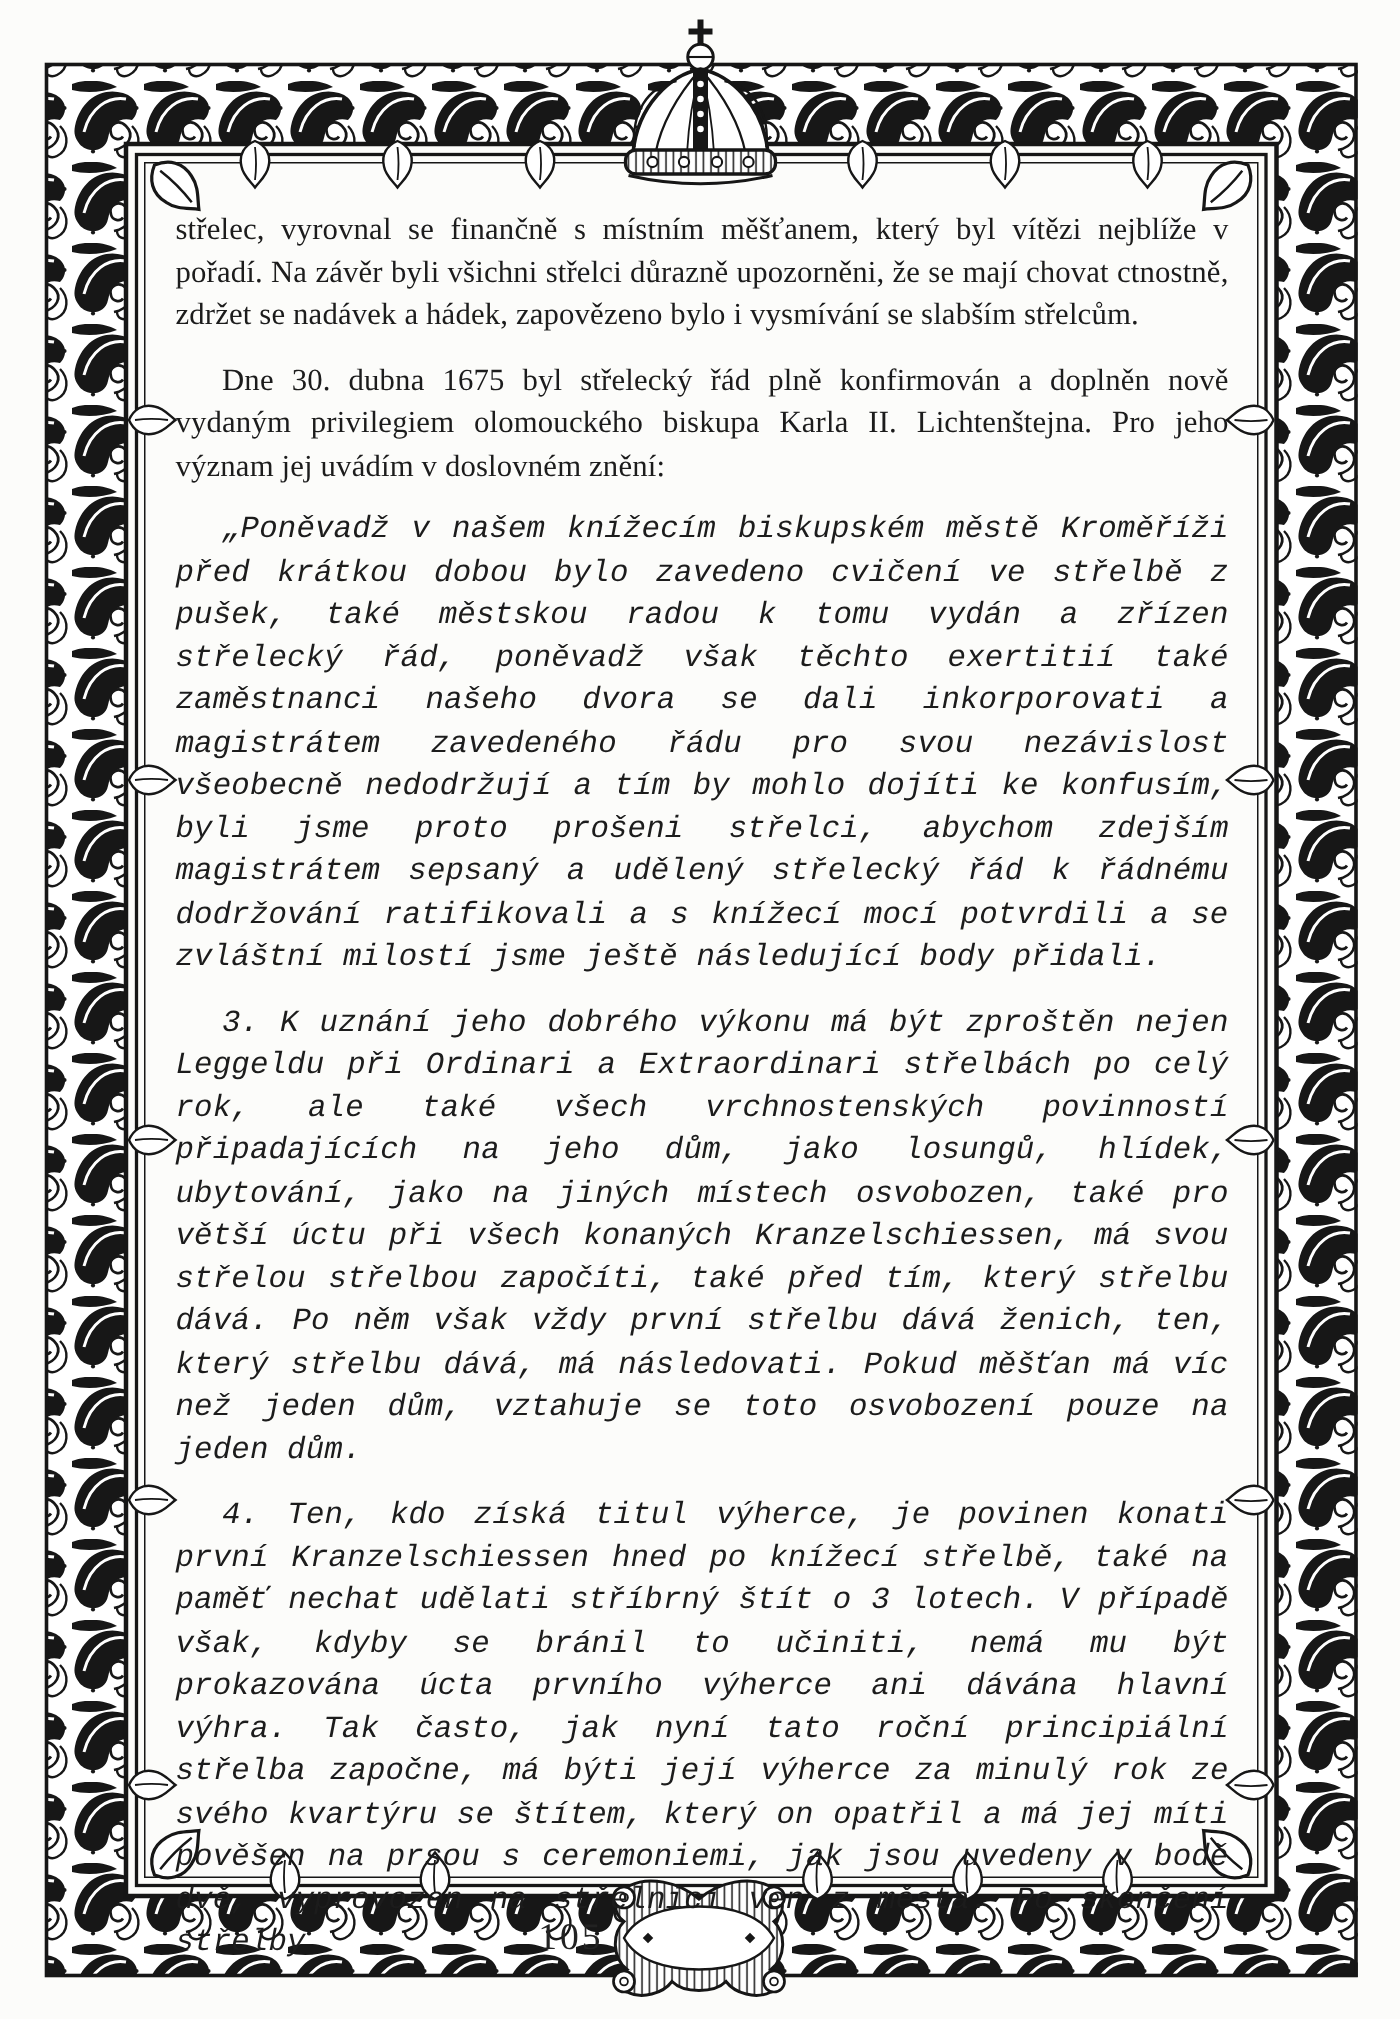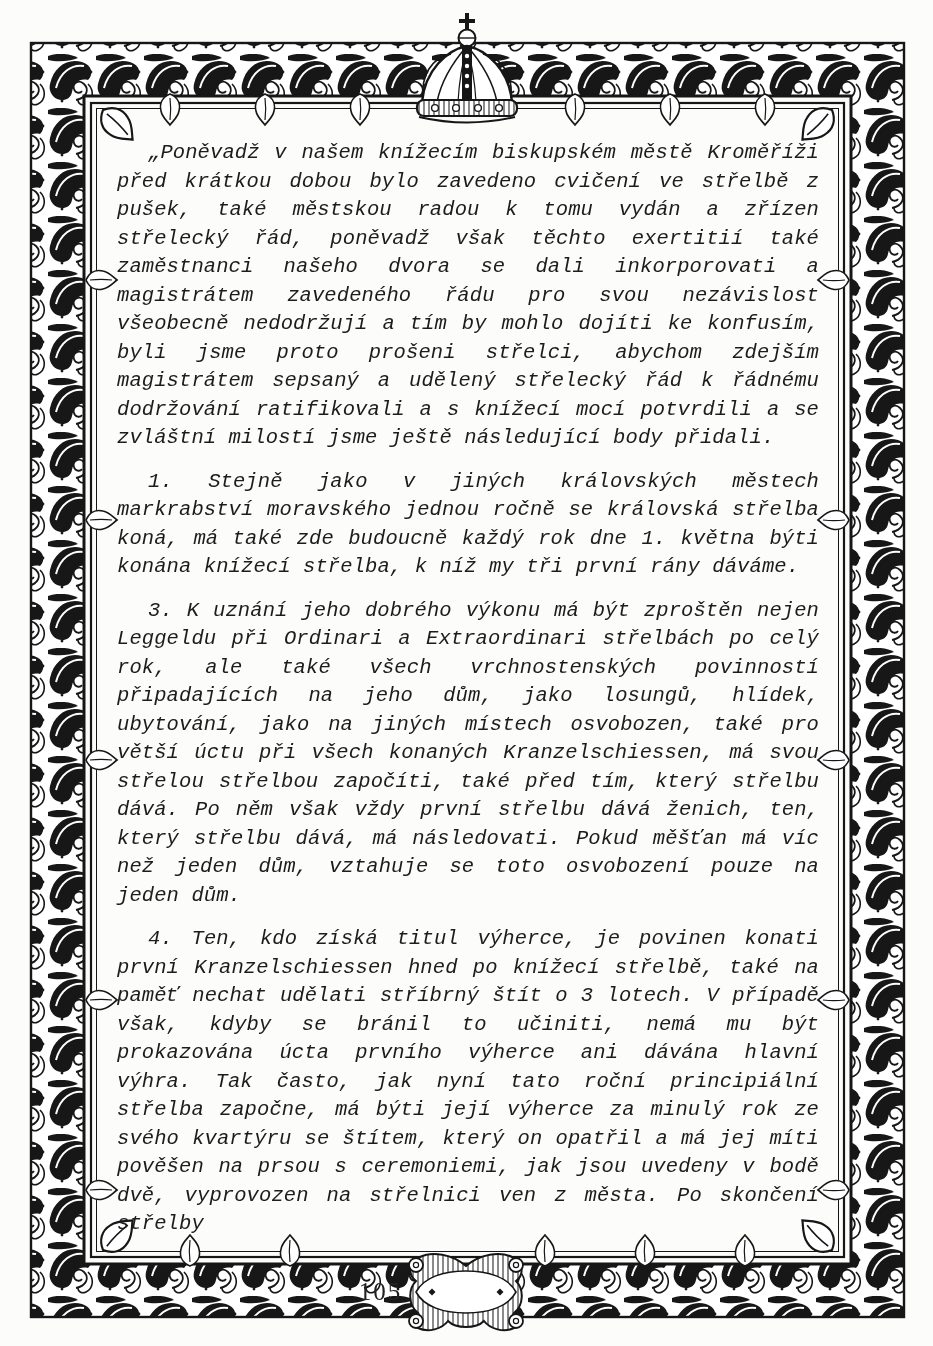--- a/index.html
+++ b/index.html
@@ -130,20 +130,21 @@
       <circle cx="-50" cy="29" r="2.6" fill="none" stroke-width="1.2"></circle>
       <circle cx="50" cy="29" r="7" fill="#fff" stroke-width="1.8"></circle>
       <circle cx="50" cy="29" r="2.6" fill="none" stroke-width="1.2"></circle>
       <path d="M-50,0 C-42,-15 -22,-21 0,-21 C22,-21 42,-15 50,0 C42,15 22,21 0,21 C-22,21 -42,15 -50,0 Z" fill="#ffffff" stroke-width="1.6"></path>
       <path d="M-34,-3.5 L-30.5,0 L-34,3.5 L-37.5,0 Z" fill="#161616" stroke="none"></path>
       <path d="M34,-3.5 L37.5,0 L34,3.5 L30.5,0 Z" fill="#161616" stroke="none"></path>
     </g>
   </svg>
 
   <main class="content">
+    <p class="normal">střelec, vyrovnal se finančně s místním měšťanem, který byl vítězi nejblíže v pořadí. Na závěr byli všichni střelci důrazně upozorněni, že se mají chovat ctnostně, zdržet se nadávek a hádek, zapovězeno bylo i vysmívání se slabším střelcům.</p>
+    <p class="normal indent">Dne 30. dubna 1675 byl střelecký řád plně konfirmován a doplněn nově vydaným privilegiem olomouckého biskupa Karla II. Lichtenštejna. Pro jeho význam jej uvádím v doslovném znění:</p>
     <p class="italic indent">„Poněvadž v našem knížecím biskupském městě Kroměříži před krátkou dobou bylo zavedeno cvičení ve střelbě z pušek, také městskou radou k tomu vydán a zřízen střelecký řád, poněvadž však těchto exertitií také zaměstnanci našeho dvora se dali inkorporovati a magistrátem zavedeného řádu pro svou nezávislost všeobecně nedodržují a tím by mohlo dojíti ke konfusím, byli jsme proto prošeni střelci, abychom zdejším magistrátem sepsaný a udělený střelecký řád k řádnému dodržování ratifikovali a s knížecí mocí potvrdili a se zvláštní milostí jsme ještě následující body přidali.</p>
-    <p class="italic indent">1. Stejně jako v jiných královských městech markrabství moravského jednou ročně se královská střelba koná, má také zde budoucně každý rok dne 1. května býti konána knížecí střelba, k níž my tři první rány dáváme.</p>
     <p class="italic indent">3. K uznání jeho dobrého výkonu má být zproštěn nejen Leggeldu při Ordinari a Extraordinari střelbách po celý rok, ale také všech vrchnostenských povinností připadajících na jeho dům, jako losungů, hlídek, ubytování, jako na jiných místech osvobozen, také pro větší úctu při všech konaných Kranzelschiessen, má svou střelou střelbou započíti, také před tím, který střelbu dává. Po něm však vždy první střelbu dává ženich, ten, který střelbu dává, má následovati. Pokud měšťan má víc než jeden dům, vztahuje se toto osvobození pouze na jeden dům.</p>
     <p class="italic indent cont">4. Ten, kdo získá titul výherce, je povinen konati první Kranzelschiessen hned po knížecí střelbě, také na paměť nechat udělati stříbrný štít o 3 lotech. V případě však, kdyby se bránil to učiniti, nemá mu být prokazována úcta prvního výherce ani dávána hlavní výhra. Tak často, jak nyní tato roční principiální střelba započne, má býti její výherce za minulý rok ze svého kvartýru se štítem, který on opatřil a má jej míti pověšen na prsou s ceremoniemi, jak jsou uvedeny v bodě dvě, vyprovozen na střelnici ven z města. Po skončení střelby</p>
   </main>
 
   <div class="pageno">105</div>
 </div>
 
 </body></html>

